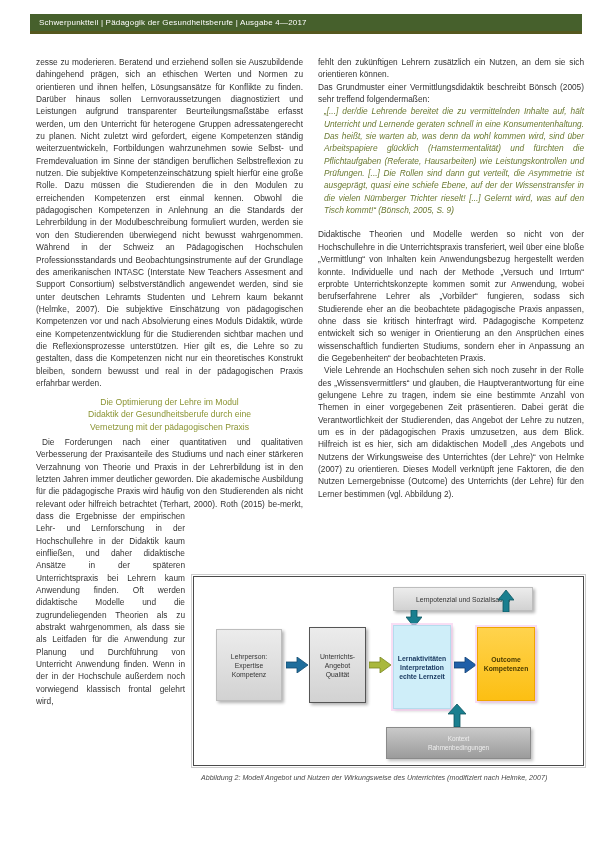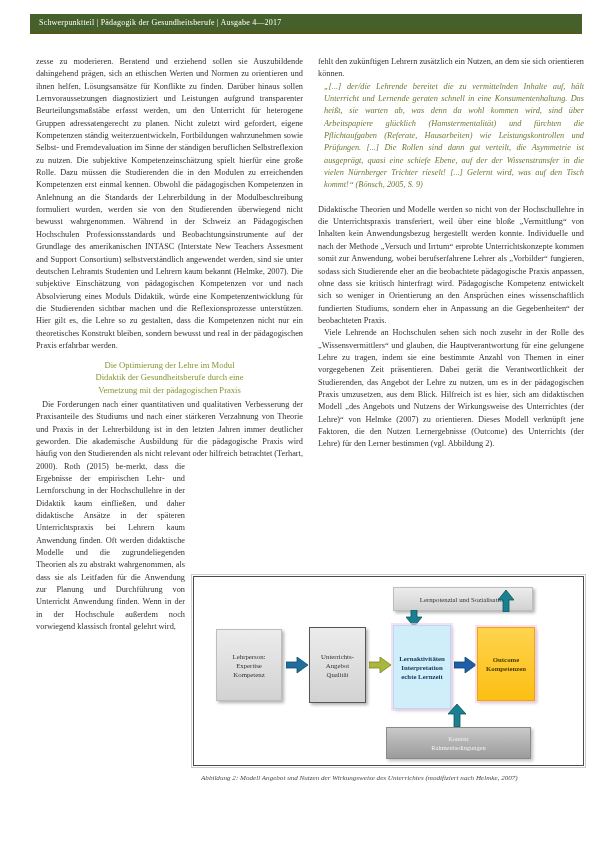--- a/index.html
+++ b/index.html
@@ -1,17 +1,17 @@
 <!DOCTYPE html>
 <html><head>
 <meta charset="utf-8">
 <style>
   html,body{margin:0;padding:0;background:#ffffff;}
   .page{position:relative;width:612px;height:794px;background:#ffffff;overflow:hidden;
-        font-family:Liberation Serif, serif;color:#333;}
+        font-family:Liberation Sans, sans-serif;color:#333;}
   .header-bar{position:absolute;left:30px;top:14px;width:552px;height:20px;
         background:#46602c;border-bottom:3px solid #55581e;box-sizing:border-box;
         color:#ffffff;font-size:8px;line-height:17px;padding-left:9px;letter-spacing:.2px;}
   .col{position:absolute;top:56px;width:267px;font-size:8.3px;line-height:12.35px;
         text-align:justify;color:#333;}
   .col p{margin:0;}
   .col-left{left:36px;}
   .col-right{left:318px;width:266px;}
   .heading{margin:7px 0 3px 0;font-size:8.6px;line-height:12.2px;color:#8b9433;
         font-weight:normal;white-space:pre-line;text-align:center;}
@@ -58,20 +58,21 @@
   <div class="col col-left">
     <p>zesse zu moderieren. Beratend und erziehend sollen sie Auszubildende dahingehend prägen, sich an ethischen Werten und Normen zu orientieren und ihnen helfen, Lösungsansätze für Konflikte zu finden. Darüber hinaus sollen Lernvoraussetzungen diagnostiziert und Leistungen aufgrund transparenter Beurteilungsmaßstäbe erfasst werden, um den Unterricht für heterogene Gruppen adressatengerecht zu planen. Nicht zuletzt wird gefordert, eigene Kompetenzen ständig weiterzuentwickeln, Fortbildungen wahrzunehmen sowie Selbst- und Fremdevaluation im Sinne der ständigen beruflichen Selbstreflexion zu nutzen. Die subjektive Kompetenzeinschätzung spielt hierfür eine große Rolle. Dazu müssen die Studierenden die in den Modulen zu erreichenden Kompetenzen erst einmal kennen. Obwohl die pädagogischen Kompetenzen in Anlehnung an die Standards der Lehrerbildung in der Modulbeschreibung formuliert wurden, werden sie von den Studierenden überwiegend nicht bewusst wahrgenommen. Während in der Schweiz an Pädagogischen Hochschulen Professionsstandards und Beobachtungsinstrumente auf der Grundlage des amerikanischen INTASC (Interstate New Teachers Assesment and Support Consortium) selbstverständlich angewendet werden, sind sie unter deutschen Lehramts Studenten und Lehrern kaum bekannt (Helmke, 2007). Die subjektive Einschätzung von pädagogischen Kompetenzen vor und nach Absolvierung eines Moduls Didaktik, würde eine Kompetenzentwicklung für die Studierenden sichtbar machen und die Reflexionsprozesse unterstützen. Hier gilt es, die Lehre so zu gestalten, dass die Kompetenzen nicht nur ein theoretisches Konstrukt bleiben, sondern bewusst und real in der pädagogischen Praxis erfahrbar werden.</p>
     <h3 class="heading">Die Optimierung der Lehre im Modul
 Didaktik der Gesundheitsberufe durch eine
 Vernetzung mit der pädagogischen Praxis</h3>
     <p class="para-indent"><span>Die Forderungen nach einer quantitativen und qualitativen Verbesserung der Praxisanteile des Studiums und nach einer stärkeren Verzahnung von Theorie und Praxis in der Lehrerbildung ist in den letzten Jahren immer deutlicher geworden. Die akademische Ausbildung für die pädagogische Praxis wird häufig von den Studierenden als nicht relevant oder hilfreich betrachtet (Terhart, 2000). Roth (2015) be</span><span>-</span><span class="fig-spacer"></span><span>merkt, dass die Ergebnisse der empirischen Lehr- und Lernforschung in der Hochschullehre in der Didaktik kaum einfließen, und daher didaktische Ansätze in der späteren Unterrichtspraxis bei Lehrern kaum Anwendung finden. Oft werden didaktische Modelle und die zugrundeliegenden Theorien als zu abstrakt wahrgenommen, als dass sie als Leitfaden für die Anwendung zur Planung und Durchführung von Unterricht Anwendung finden. Wenn in der in der Hochschule außerdem noch vorwiegend klassisch frontal gelehrt wird,</span></p>
   </div>
 
   <div class="col col-right">
     <p>fehlt den zukünftigen Lehrern zusätzlich ein Nutzen, an dem sie sich orientieren können.</p>
+    <p>Das Grundmuster einer Vermittlungsdidaktik beschreibt Bönsch (2005) sehr treffend folgendermaßen:</p>
     <p class="quote">„[...] der/die Lehrende bereitet die zu vermittelnden Inhalte auf, hält Unterricht und Lernende geraten schnell in eine Konsumentenhaltung. Das heißt, sie warten ab, was denn da wohl kommen wird, sind über Arbeitspapiere glücklich (Hamstermentalität) und fürchten die Pflichtaufgaben (Referate, Hausarbeiten) wie Leistungskontrollen und Prüfungen. [...] Die Rollen sind dann gut verteilt, die Asymmetrie ist ausgeprägt, quasi eine schiefe Ebene, auf der der Wissenstransfer in die vielen Nürnberger Trichter rieselt! [...] Gelernt wird, was auf den Tisch kommt!“ (Bönsch, 2005, S. 9)</p>
     <p class="gap-top">Didaktische Theorien und Modelle werden so nicht von der Hochschullehre in die Unterrichtspraxis transferiert, weil über eine bloße „Vermittlung“ von Inhalten kein Anwendungsbezug hergestellt werden konnte. Individuelle und nach der Methode „Versuch und Irrtum“ erprobte Unterrichtskonzepte kommen somit zur Anwendung, wobei berufserfahrene Lehrer als „Vorbilder“ fungieren, sodass sich Studierende eher an die beobachtete pädagogische Praxis anpassen, ohne dass sie kritisch hinterfragt wird. Pädagogische Kompetenz entwickelt sich so weniger in Orientierung an den Ansprüchen eines wissenschaftlich fundierten Studiums, sondern eher in Anpassung an die Gegebenheiten“ der beobachteten Praxis.</p>
     <p class="para-indent">Viele Lehrende an Hochschulen sehen sich noch zusehr in der Rolle des „Wissensvermittlers“ und glauben, die Hauptverantwortung für eine gelungene Lehre zu tragen, indem sie eine bestimmte Anzahl von Themen in einer vorgegebenen Zeit präsentieren. Dabei gerät die Verantwortlichkeit der Studierenden, das Angebot der Lehre zu nutzen, um es in der pädagogischen Praxis umzusetzen, aus dem Blick. Hilfreich ist es hier, sich am didaktischen Modell „des Angebots und Nutzens der Wirkungsweise des Unterrichtes (der Lehre)“ von Helmke (2007) zu orientieren. Dieses Modell verknüpft jene Faktoren, die den Nutzen Lernergebnisse (Outcome) des Unterrichts (der Lehre) für den Lerner bestimmen (vgl. Abbildung 2).</p>
   </div>
 
   <div class="figure">
     <div class="fbox fbox-gray fbox-top">Lernpotenzial und Sozialisation</div>
 
     <svg class="fig-arrow" style="left:212px;top:33px;" width="16" height="17">
       <polygon points="5,0 5,7 0,7 8,17 16,7 11,7 11,0" fill="#1a7f8f" stroke="#0e5560" stroke-width="0.8"></polygon>

